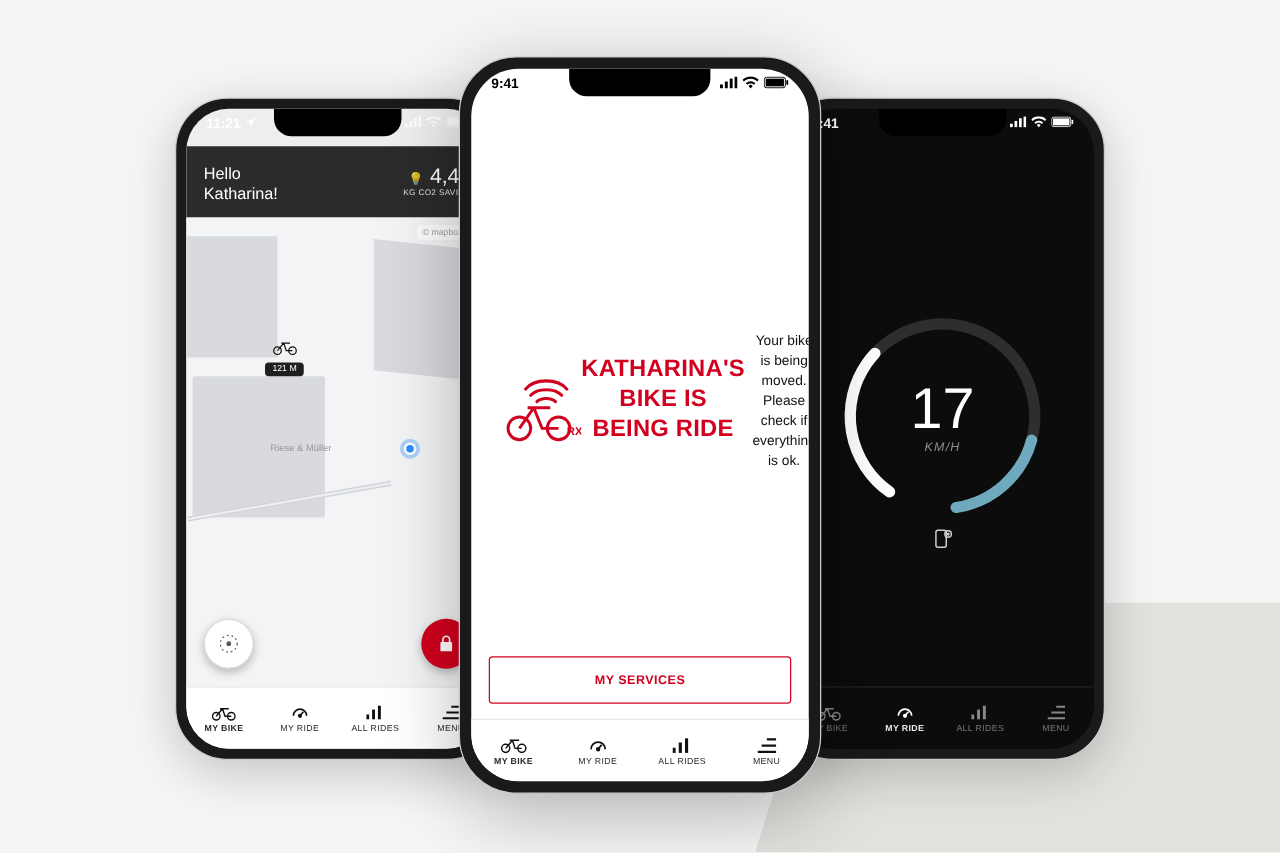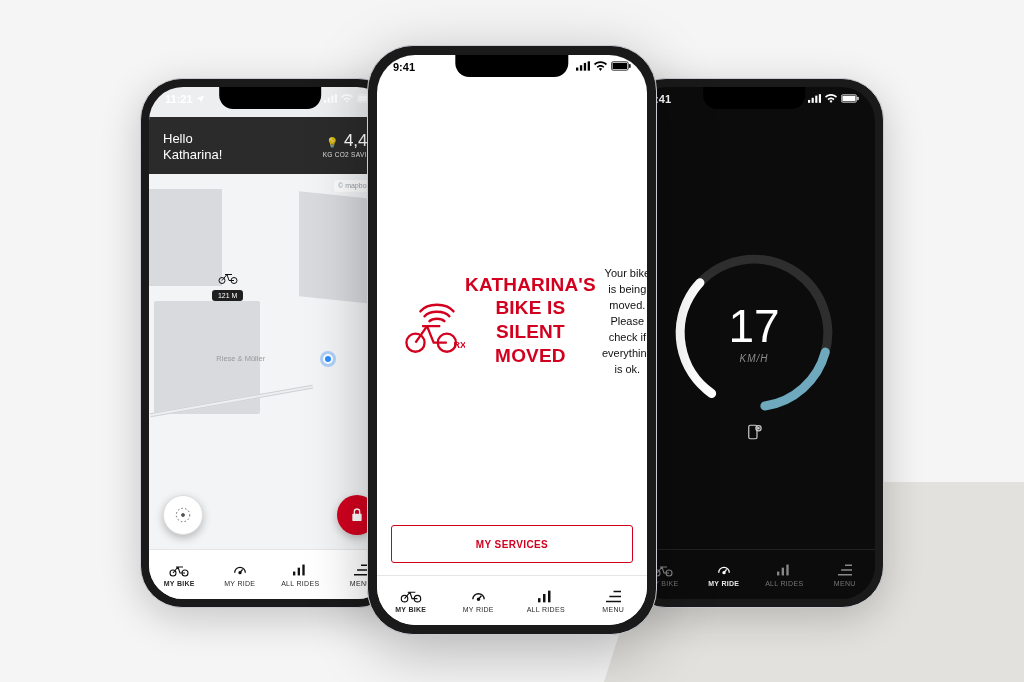--- a/index.html
+++ b/index.html
@@ -454,21 +454,21 @@
             <g fill="none" stroke="#d2001e" stroke-width="2.8">
               <circle cx="20" cy="54" r="11"></circle>
                 <circle cx="58" cy="54" r="11"></circle>
               <path d="M20 54 L34 34 L50 34 M34 34 L42 54 L58 54 M28 34h10"></path>
             </g>
             <text x="66" y="60" font-size="11" font-weight="800" fill="#d2001e" font-family="Arial">RX</text>
           </svg>
         </div>
         <div class="alert-title">
           <div>KATHARINA'S BIKE IS</div>
-          <div>SILENT MOVED</div>
+          <div>BEING RIDE</div>
         </div>
         <div class="alert-msg">Your bike is being moved. Please check if everything is ok.</div>
       </div>
 
       <div class="btn-row">
         <div class="btn outline">MY SERVICES</div>
       </div>
 
       <div class="tabbar">
         <div class="tab active">

